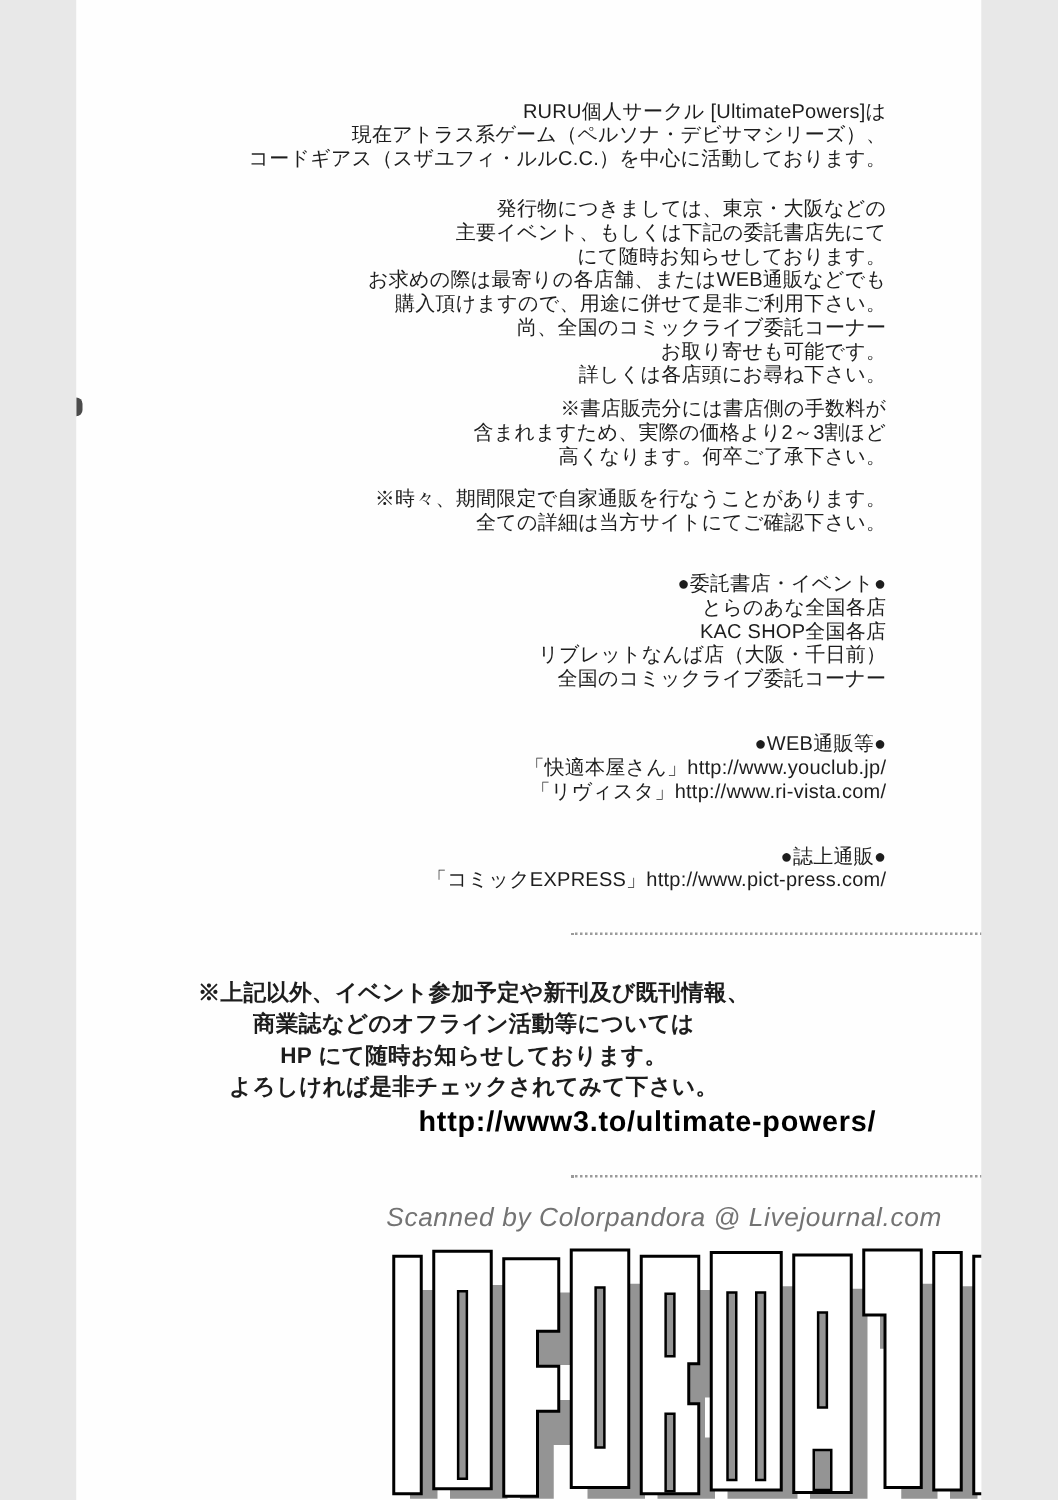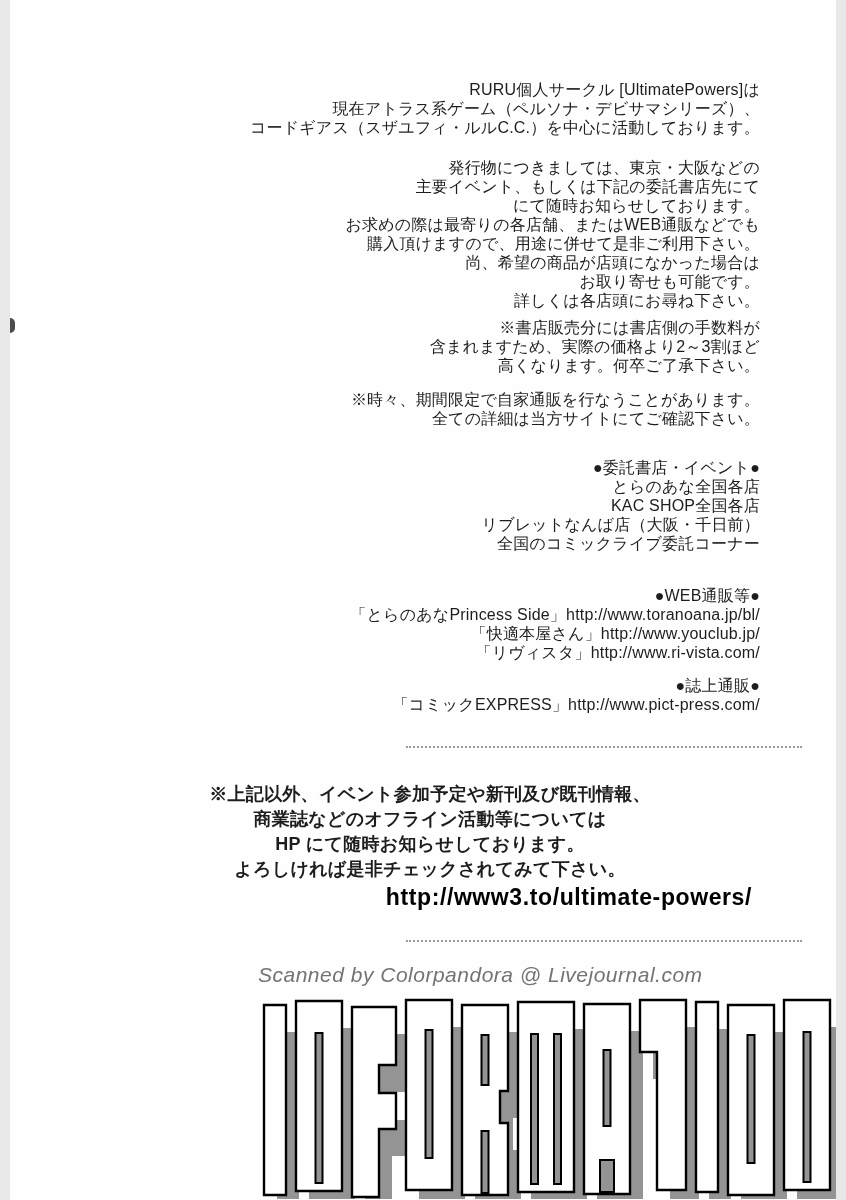--- a/index.html
+++ b/index.html
@@ -1,18 +1,18 @@
 <!DOCTYPE html>
 <html style="--shadow-gray: #949494;"><head>
 <meta charset="utf-8">
 <style>
   html,body{margin:0;padding:0;background:#e8e8e8;}
   .page{
     position:relative;
-    width:826px;height:1200px;
+    width:724px;height:1200px;
     margin:0 auto;
     background:#fefefe;
     overflow:hidden;
     font-family:"Liberation Sans", sans-serif;
     color:#1d1d1d;
   }
   .tblock{
     position:absolute;
     right:76px;
     width:640px;
@@ -87,21 +87,21 @@
       <div class="line">現在アトラス系ゲーム（ペルソナ・デビサマシリーズ）、</div>
       <div class="line">コードギアス（スザユフィ・ルルC.C.）を中心に活動しております。</div>
     </div>
 
   <div class="tblock" style="top:158px">
       <div class="line">発行物につきましては、東京・大阪などの</div>
       <div class="line">主要イベント、もしくは下記の委託書店先にて</div>
       <div class="line">にて随時お知らせしております。</div>
       <div class="line">お求めの際は最寄りの各店舗、またはWEB通販などでも</div>
       <div class="line">購入頂けますので、用途に併せて是非ご利用下さい。</div>
-      <div class="line">尚、希望の商品が店頭になかった場合は</div>
+      <div class="line">尚、全国のコミックライブ委託コーナー</div>
       <div class="line">お取り寄せも可能です。</div>
       <div class="line">詳しくは各店頭にお尋ね下さい。</div>
     </div>
 
   <div class="tblock" style="top:318px">
       <div class="line">※書店販売分には書店側の手数料が</div>
       <div class="line">含まれますため、実際の価格より2～3割ほど</div>
       <div class="line">高くなります。何卒ご了承下さい。</div>
     </div>
 
@@ -116,21 +116,20 @@
         <div class="line">とらのあな全国各店</div>
         <div class="line">KAC SHOP全国各店</div>
         <div class="line">リブレットなんば店（大阪・千日前）</div>
         <div class="line">全国のコミックライブ委託コーナー</div>
       </div>
   </div>
 
   <div class="tblock" style="top:586px">
     <div class="line">●WEB通販等●</div>
     <div>
-        <div class="line">「とらのあなPrincess Side」http://www.toranoana.jp/bl/</div>
         <div class="line">「快適本屋さん」http://www.youclub.jp/</div>
         <div class="line">「リヴィスタ」http://www.ri-vista.com/</div>
       </div>
   </div>
 
   <div class="tblock" style="top:676px">
     <div class="line">●誌上通販●</div>
     <div>
         <div class="line">「コミックEXPRESS」http://www.pict-press.com/</div>
       </div>

